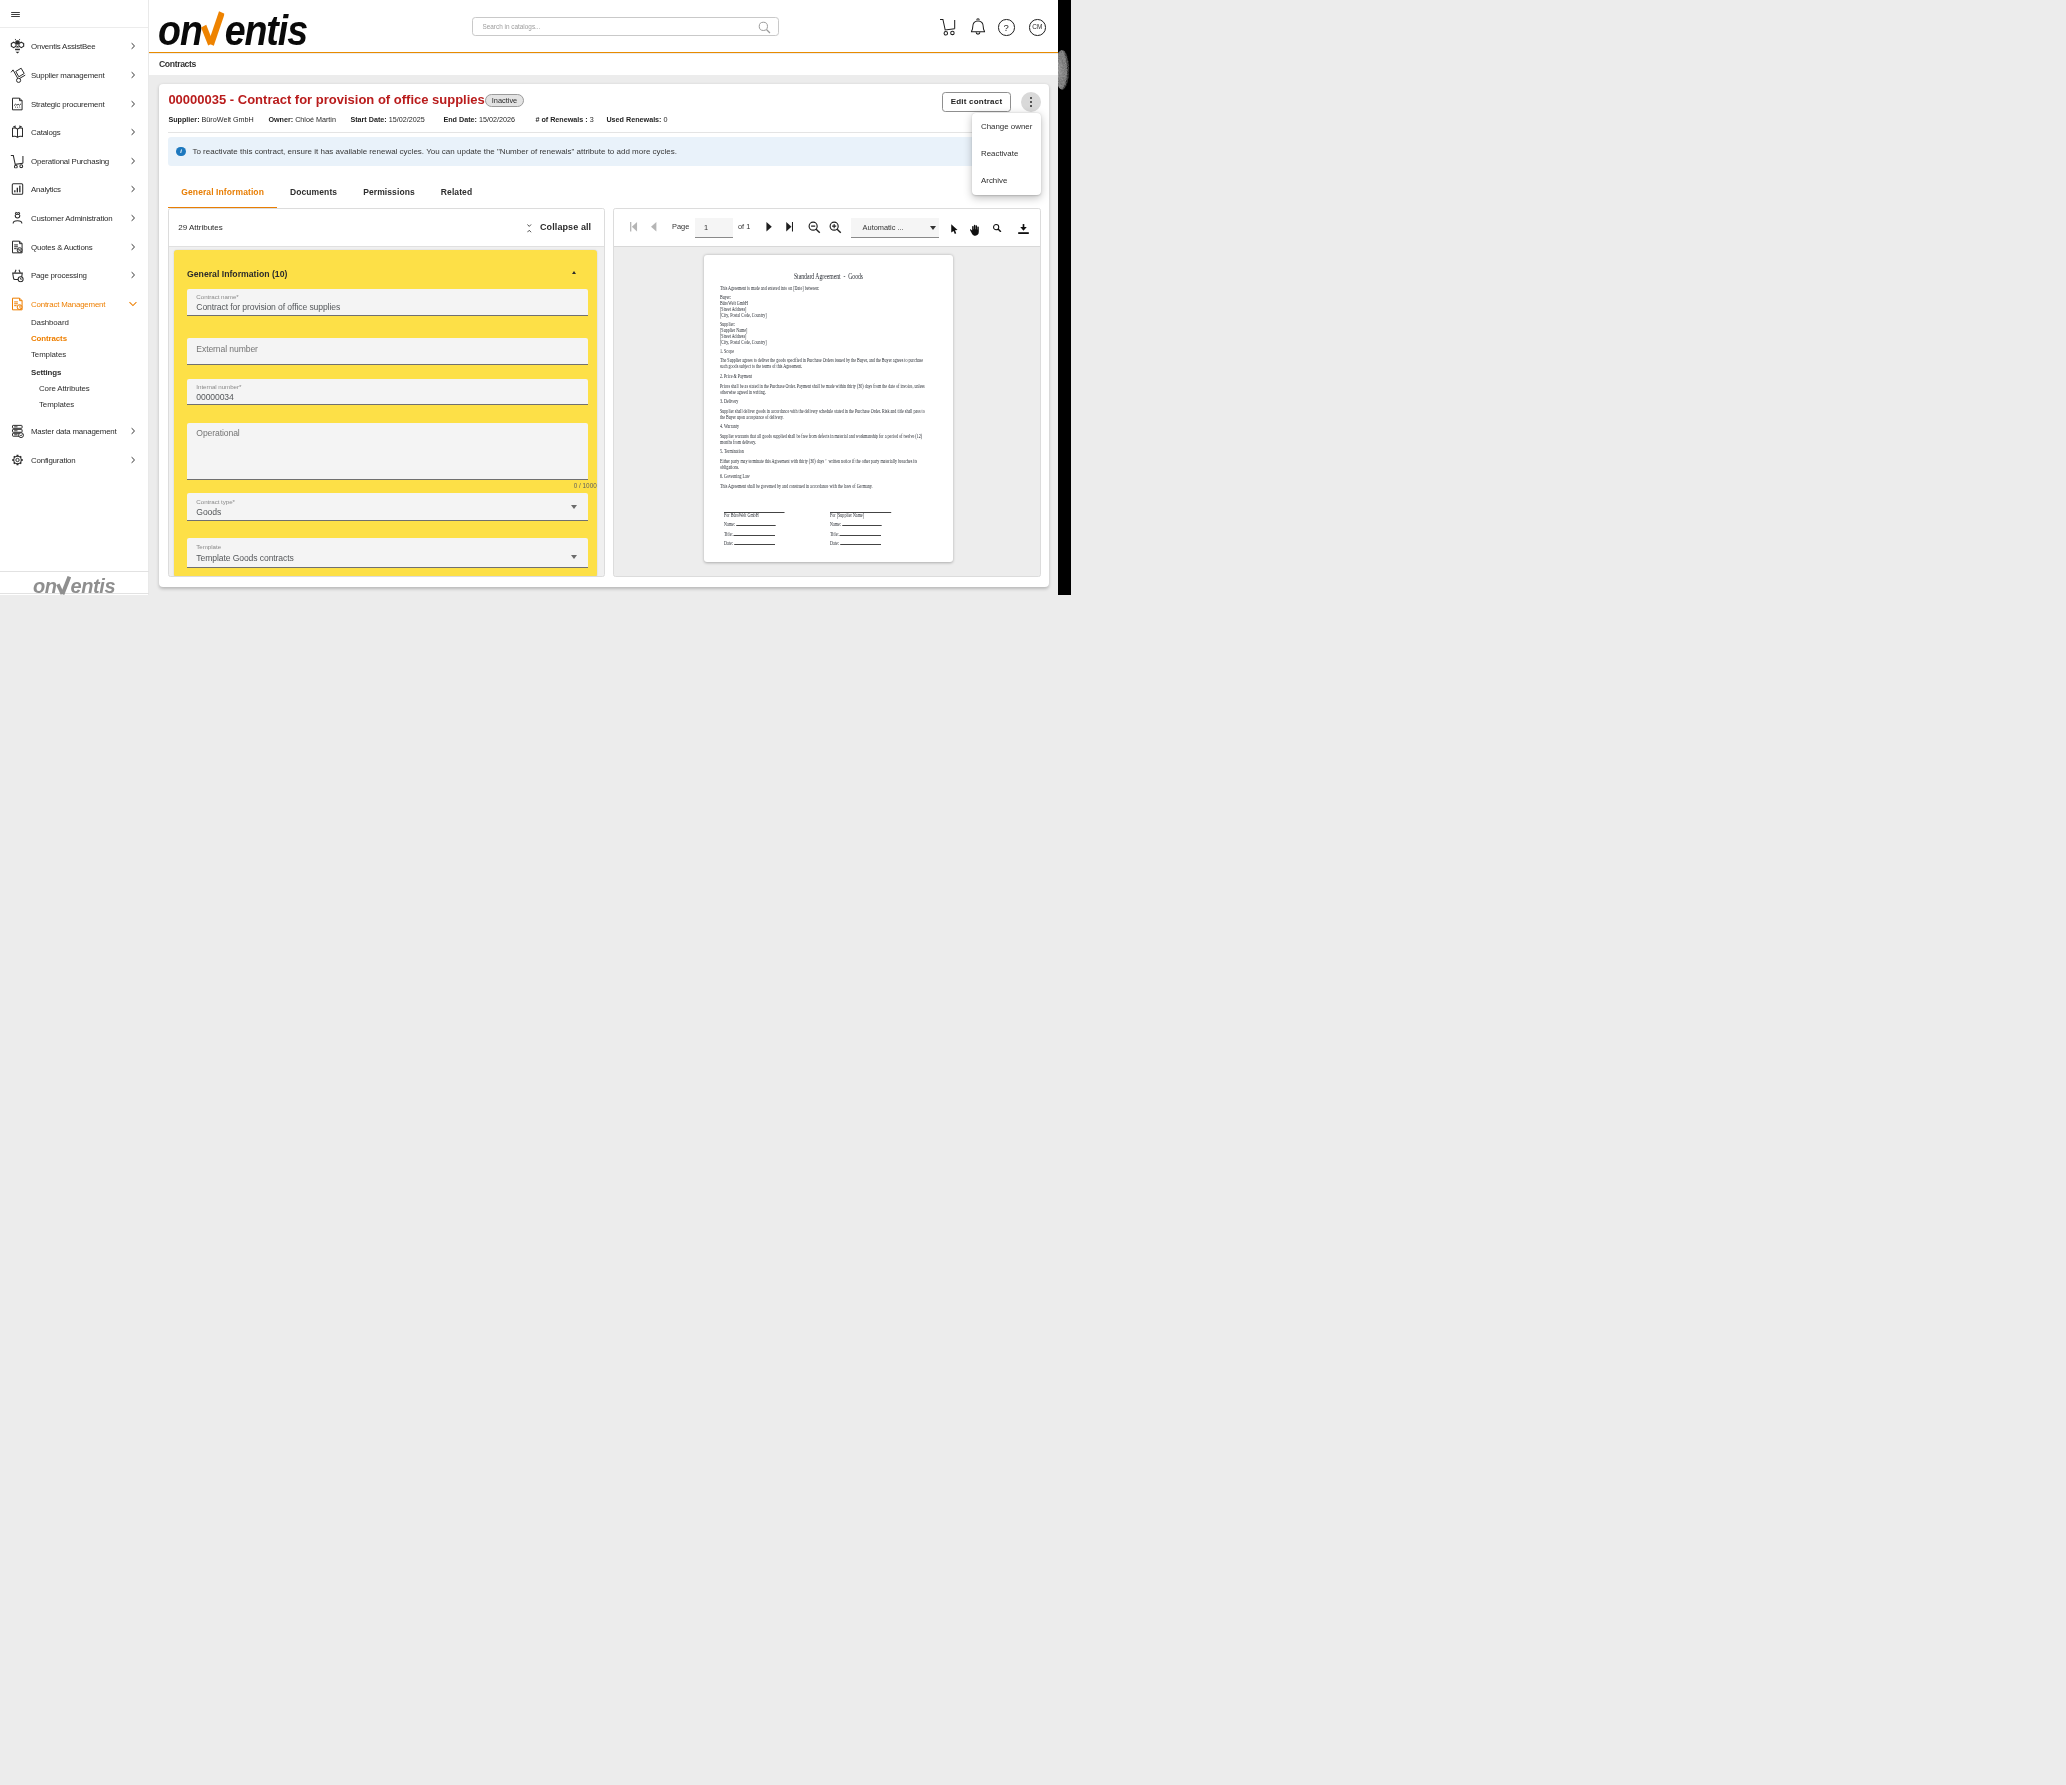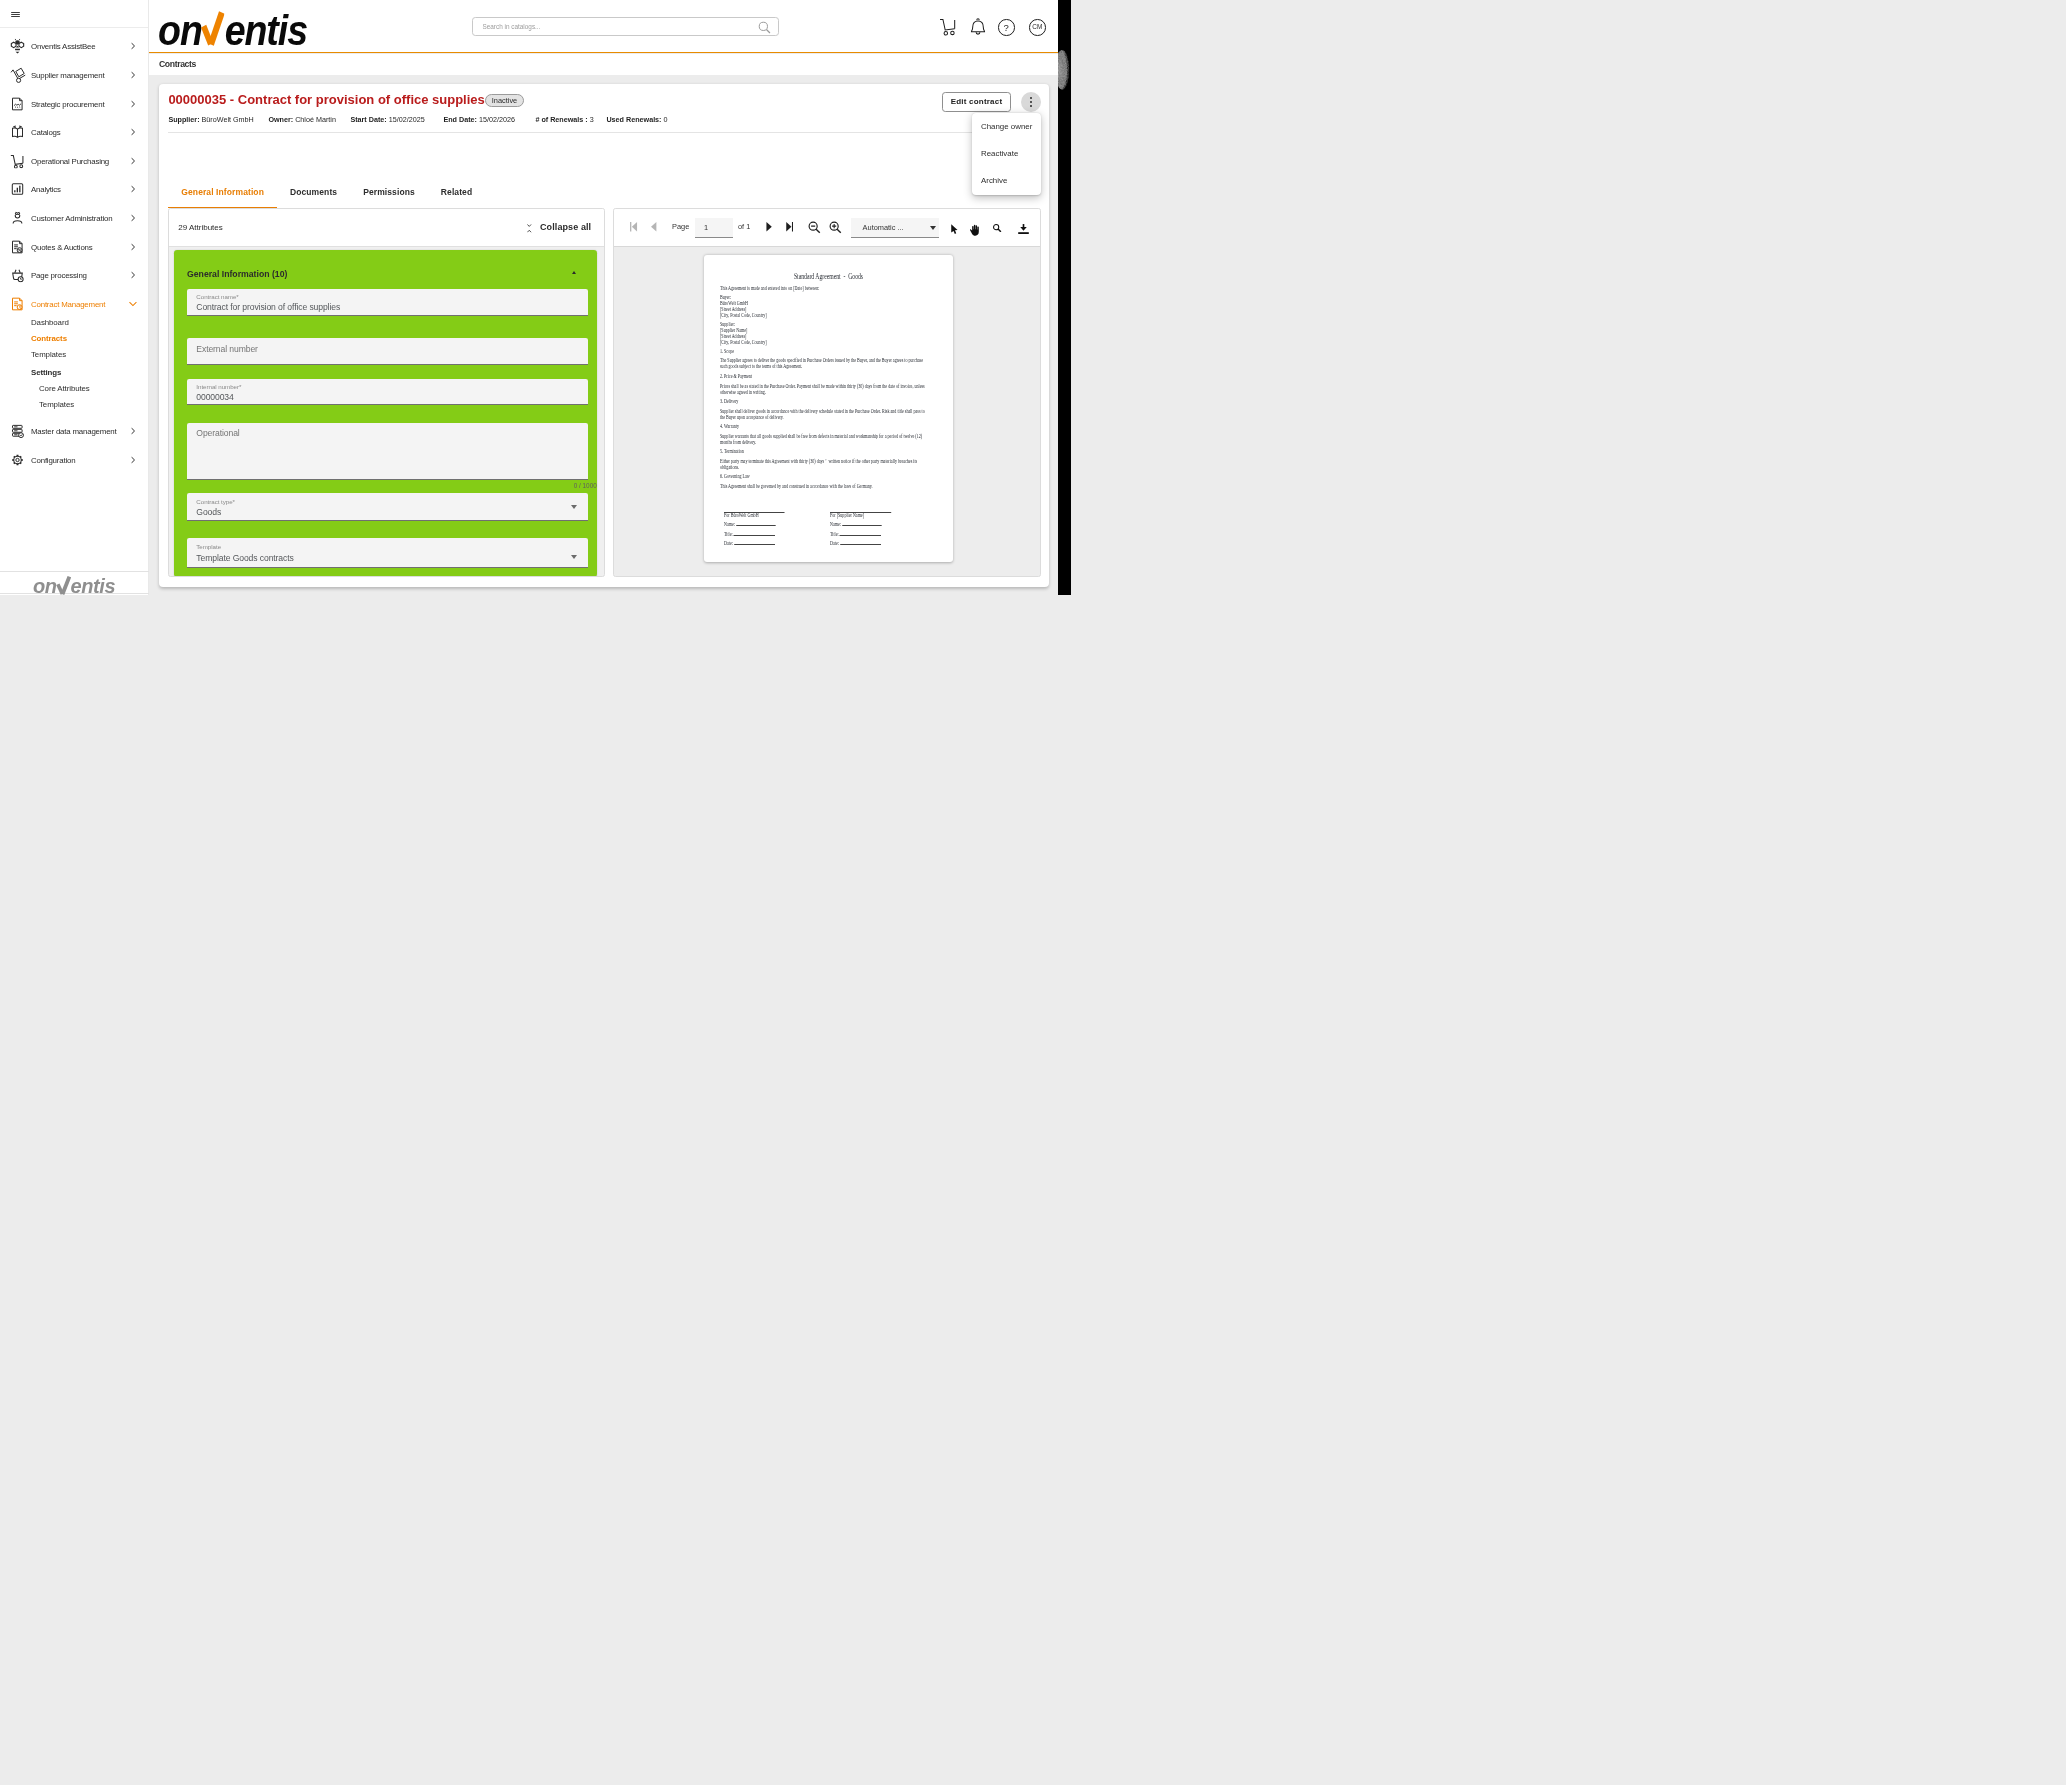--- a/index.html
+++ b/index.html
@@ -50,21 +50,21 @@
 #tabs .tab { padding:0 13px 7px; font-size:8.5px; font-weight:700; letter-spacing:0.1px; color:#2e2e2e; display:flex; align-items:center; position:relative; }
 #tabs .tab.act { color:#e87e04; }
 #tabs .tab.act:after { content:""; position:absolute; left:0; bottom:-0.4px; width:100%; height:1.1px; background:#e87e04; }
 
 
 #lpanel { position:absolute; left:9px; top:124px; width:437px; height:369px; background:#f0f0f0; border:0.6px solid #dcdcdc; border-radius:2.5px; overflow:hidden; }
 #lphead { position:absolute; left:0; top:0; width:100%; height:38px; background:#fff; border-bottom:0.6px solid #e0e0e0; }
 #lphead .n { position:absolute; left:9.3px; top:14px; font-size:8px; color:#2b2b2b; }
 #lphead .c { position:absolute; left:371px; top:13.4px; font-size:9px; font-weight:700; color:#2b2b2b; letter-spacing:0.1px; }
 #lphead svg { position:absolute; left:358px; top:15px; }
-#icard { position:absolute; left:4.8px; top:41px; width:423px; height:327px; background:#84cc16; border-radius:3.3px; box-shadow:0 0.4px 1.7px rgba(0,0,0,0.18); }
+#icard { position:absolute; left:4.8px; top:41px; width:423px; height:327px; background:#fde047; border-radius:3.3px; box-shadow:0 0.4px 1.7px rgba(0,0,0,0.18); }
 #icard h3 { position:absolute; left:13.2px; top:19.4px; font-size:8.7px; font-weight:700; color:#2b2b2b; }
 #icard .caret { position:absolute; left:398px; top:20.7px; width:0; height:0; border-left:2.9px solid transparent; border-right:2.9px solid transparent; border-bottom:3.1px solid #2b2b2b; }
 .fld { position:absolute; left:13px; width:401px; background:#f4f4f4; border-bottom:1.1px solid #707070; border-radius:2.1px 2.1px 0 0; }
 .fld .lb { position:absolute; left:9.5px; top:3.5px; font-size:6.2px; letter-spacing:-0.04px; color:#8a8a8a; }
 .fld .vl { position:absolute; left:9.5px; font-size:8.6px; letter-spacing:-0.1px; color:#55585b; }
 .fld .ph2 { position:absolute; left:9.5px; font-size:8.6px; letter-spacing:-0.1px; color:#757575; }
 .fld .tri { position:absolute; left:384px; width:0; height:0; border-left:3.5px solid transparent; border-right:3.5px solid transparent; border-top:4.1px solid #6b6b6b; }
 #cnt { position:absolute; left:13px; top:232px; width:410px; text-align:right; font-size:6.4px; color:#5f5f5f; }
 
 
@@ -332,20 +332,24 @@
     </div>
   <div id="meta">
     <span class="g" style="left:0"><b>Supplier:</b> BüroWelt GmbH</span>
       <span class="g" style="left:100px"><b>Owner:</b> Chloé Martin</span>
       <span class="g" style="left:182px"><b>Start Date:</b> 15/02/2025</span>
       <span class="g" style="left:275px"><b>End Date:</b> 15/02/2026</span>
       <span class="g" style="left:367px"><b># of Renewals :</b> 3</span>
       <span class="g" style="left:438px"><b>Used Renewals:</b> 0</span>
   </div>
   <div id="cdiv"></div>
+  <div id="banner">
+    <div class="ico">i</div>
+    <div class="tx">To reactivate this contract, ensure it has available renewal cycles. You can update the "Number of renewals" attribute to add more cycles.</div>
+  </div>
   <div id="tabs">
     <div class="tab act">General Information</div>
     <div class="tab">Documents</div>
     <div class="tab">Permissions</div>
     <div class="tab">Related</div>
   </div>
 
   <div id="lpanel">
     <div id="lphead">
       <div class="n">29 Attributes</div>

